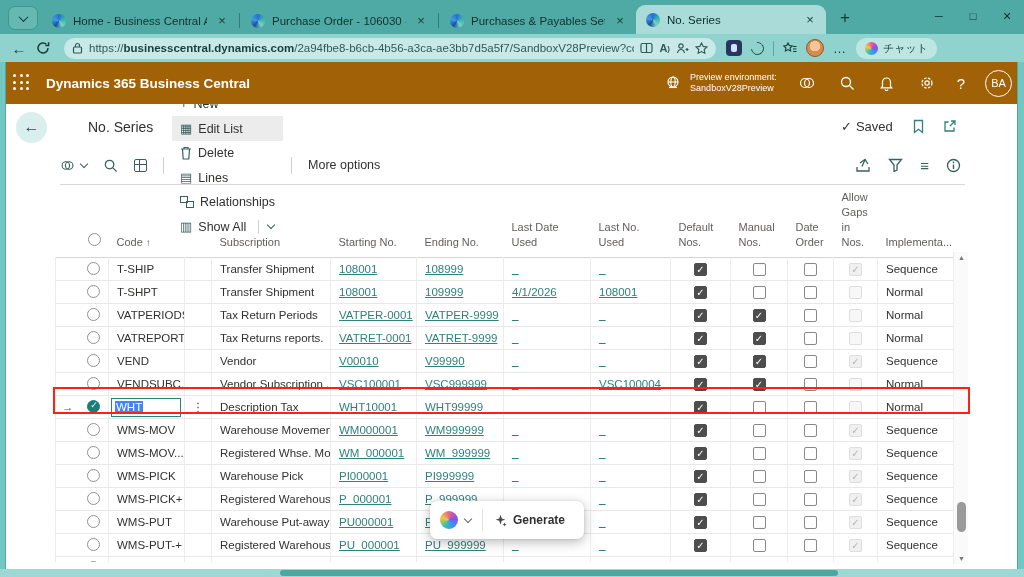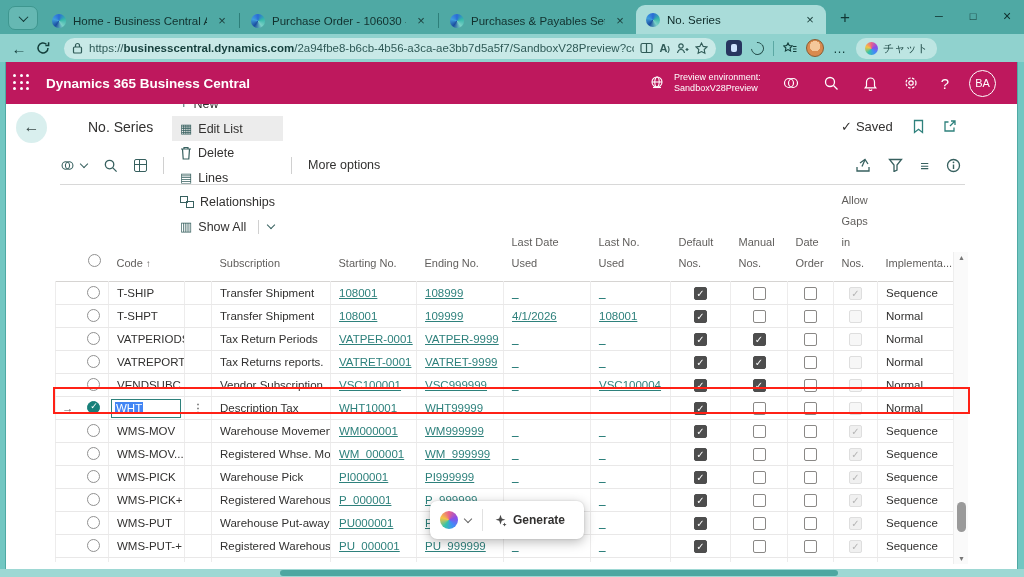--- a/index.html
+++ b/index.html
@@ -48,27 +48,27 @@
   .avatar-sm { width:18px; height:18px; border-radius:50%;
     background:radial-gradient(circle at 50% 38%, #f4c79a 0 40%, #d98a4e 41% 100%); border:1px solid #8a5a2e; }
   .dots { color:#133e3b; font-size:13px; letter-spacing:1px; }
   .copilot-pill { display:flex; align-items:center; gap:5px; background:#bde5e2; border-radius:10px;
     height:21px; padding:0 9px; }
   .copilot-logo { width:13px; height:13px; border-radius:50%;
     background:conic-gradient(#e8618c,#8a4fe8,#3f8ef7,#35c3a9,#f6c344,#e8618c); }
   .copilot-pill span { font-size:11px; color:#133e3b; }
 
   
-  .bc-header { position:absolute; top:62px; left:0; width:1024px; height:42px; background:#be185d;
+  .bc-header { position:absolute; top:62px; left:0; width:1024px; height:42px; background:#a16207;
     display:flex; align-items:center; color:#fff; }
   .waffle { width:18px; height:18px; margin:0 15px 0 13px; display:grid;
     grid-template-columns:repeat(3,4px); grid-template-rows:repeat(3,4px); gap:2.5px; }
   .waffle i { background:#fff; width:3px; height:3px; border-radius:50%; }
   .bc-title { font-size:13.5px; font-weight:bold; }
-  .bc-right { margin-left:auto; display:flex; align-items:center; gap:20px; padding-right:28px; }
+  .bc-right { margin-left:auto; display:flex; align-items:center; gap:20px; padding-right:12px; }
   .env { display:flex; align-items:center; gap:7px; }
   .env-text { font-size:9px; line-height:11px; color:#fff; }
   .hdr-ic { display:flex; align-items:center; justify-content:center; width:20px; }
   .q-mark { font-size:15px; color:#fff; }
   .avatar-ba { width:27px; height:27px; border-radius:50%; border:1.5px solid #fff; font-size:11px;
     display:flex; align-items:center; justify-content:center; color:#fff; }
 
   
   .frame-left { position:absolute; top:62px; left:0; width:6px; height:515px; background:#72c7c2; border-right:1px solid #4fa9a4; }
   .frame-right { position:absolute; top:62px; right:0; width:7px; height:515px; background:#72c7c2; border-left:1px solid #4fa9a4; }
@@ -99,21 +99,21 @@
   .ic-rel { position:relative; width:14px; height:12px; }
   .ic-rel::before, .ic-rel::after { content:""; position:absolute; width:6px; height:5px; border:1.2px solid #37605f; }
   .ic-rel::before { left:0; top:0; } .ic-rel::after { right:0; bottom:0; }
   .cmd-border { position:absolute; left:53px; top:80px; width:905px; height:0; border-bottom:1px solid #d8d8d8; }
   .copilot-sm { width:15px; height:15px; }
 
   
   .table-wrap { position:absolute; left:48px; top:86px; width:908px; height:372px; overflow:hidden; }
   table { border-collapse:collapse; table-layout:fixed; width:900px; }
   th { vertical-align:bottom; font-weight:normal; font-size:11px; color:#605e5c; text-align:left;
-    padding:0 4px 7px 8px; line-height:21px; height:62px; }
+    padding:0 4px 7px 8px; line-height:15px; height:62px; }
   td { height:23px; font-size:11.5px; color:#323130; padding:0 4px 0 8px; border-bottom:1px solid #e9e8e8;
     border-right:1px solid #edecec; white-space:nowrap; overflow:hidden; }
   td.gutter { border-right:none; border-left:1px solid #edecec; padding:0; text-align:center; color:#5a5a5a; }
   tr { height:23px; }
   thead tr { height:62px; border-bottom:1px solid #d6d4d2; }
   td.lnk { color:#2e817c;text-decoration:underline; }
   td.cb { text-align:center; padding:0; }
   .radio { display:inline-block; width:13px; height:13px; border:1.4px solid #919191; border-radius:50%; }
   .radio.on { background:#17807a; border-color:#17807a; position:relative; }
   .radio.on::after { content:"✓"; position:absolute; left:2px; top:-1px; color:#fff; font-size:9px; }
@@ -490,20 +490,36 @@
               <td class="lnk">_</td>
               <td class="cb"><span class="cbx on">✓</span></td>
               <td class="cb"><span class="cbx on">✓</span></td>
               <td class="cb"><span class="cbx"></span></td>
               <td class="cb"><span class="cbx dis"></span></td>
               <td>Normal</td>
             </tr>
             <tr>
               <td class="gutter"></td>
               <td class="cb"><span class="radio"></span></td>
+              <td>VEND</td>
+              <td></td>
+              <td>Vendor</td>
+              <td class="lnk">V00010</td>
+              <td class="lnk">V99990</td>
+              <td class="lnk">_</td>
+              <td class="lnk">_</td>
+              <td class="cb"><span class="cbx on">✓</span></td>
+              <td class="cb"><span class="cbx on">✓</span></td>
+              <td class="cb"><span class="cbx"></span></td>
+              <td class="cb"><span class="cbx on dis">✓</span></td>
+              <td>Sequence</td>
+            </tr>
+            <tr>
+              <td class="gutter"></td>
+              <td class="cb"><span class="radio"></span></td>
               <td>VENDSUBC...</td>
               <td></td>
               <td>Vendor Subscription ...</td>
               <td class="lnk">VSC100001</td>
               <td class="lnk">VSC999999</td>
               <td class="lnk">_</td>
               <td class="lnk">VSC100004</td>
               <td class="cb"><span class="cbx on">✓</span></td>
               <td class="cb"><span class="cbx on">✓</span></td>
               <td class="cb"><span class="cbx"></span></td>

